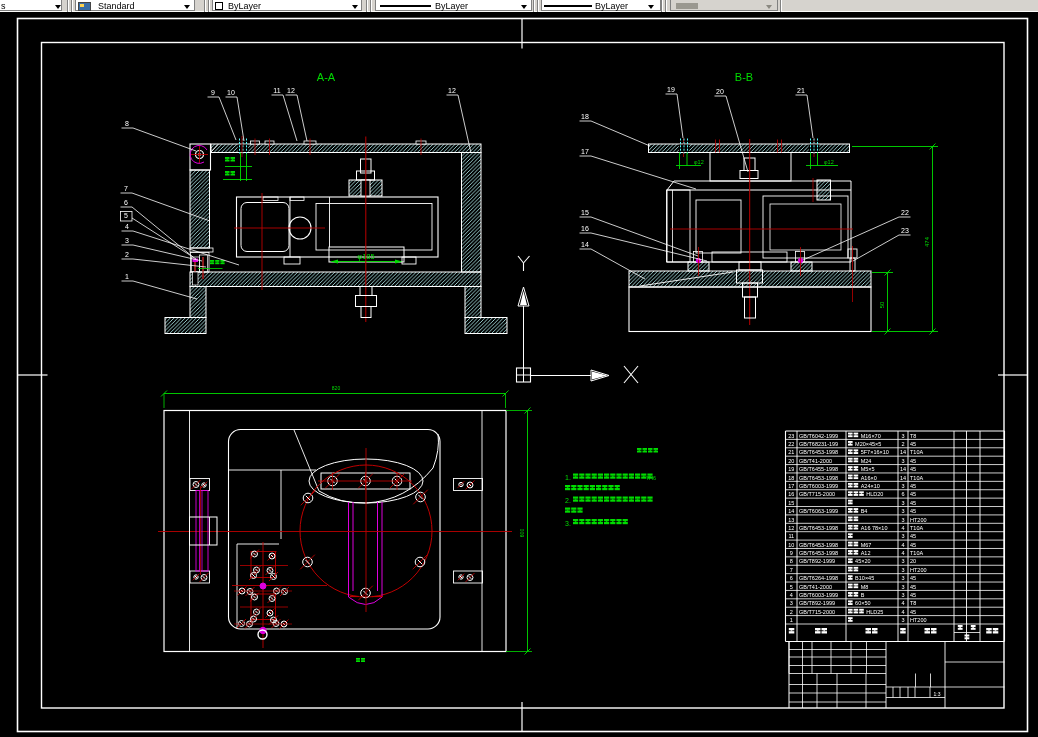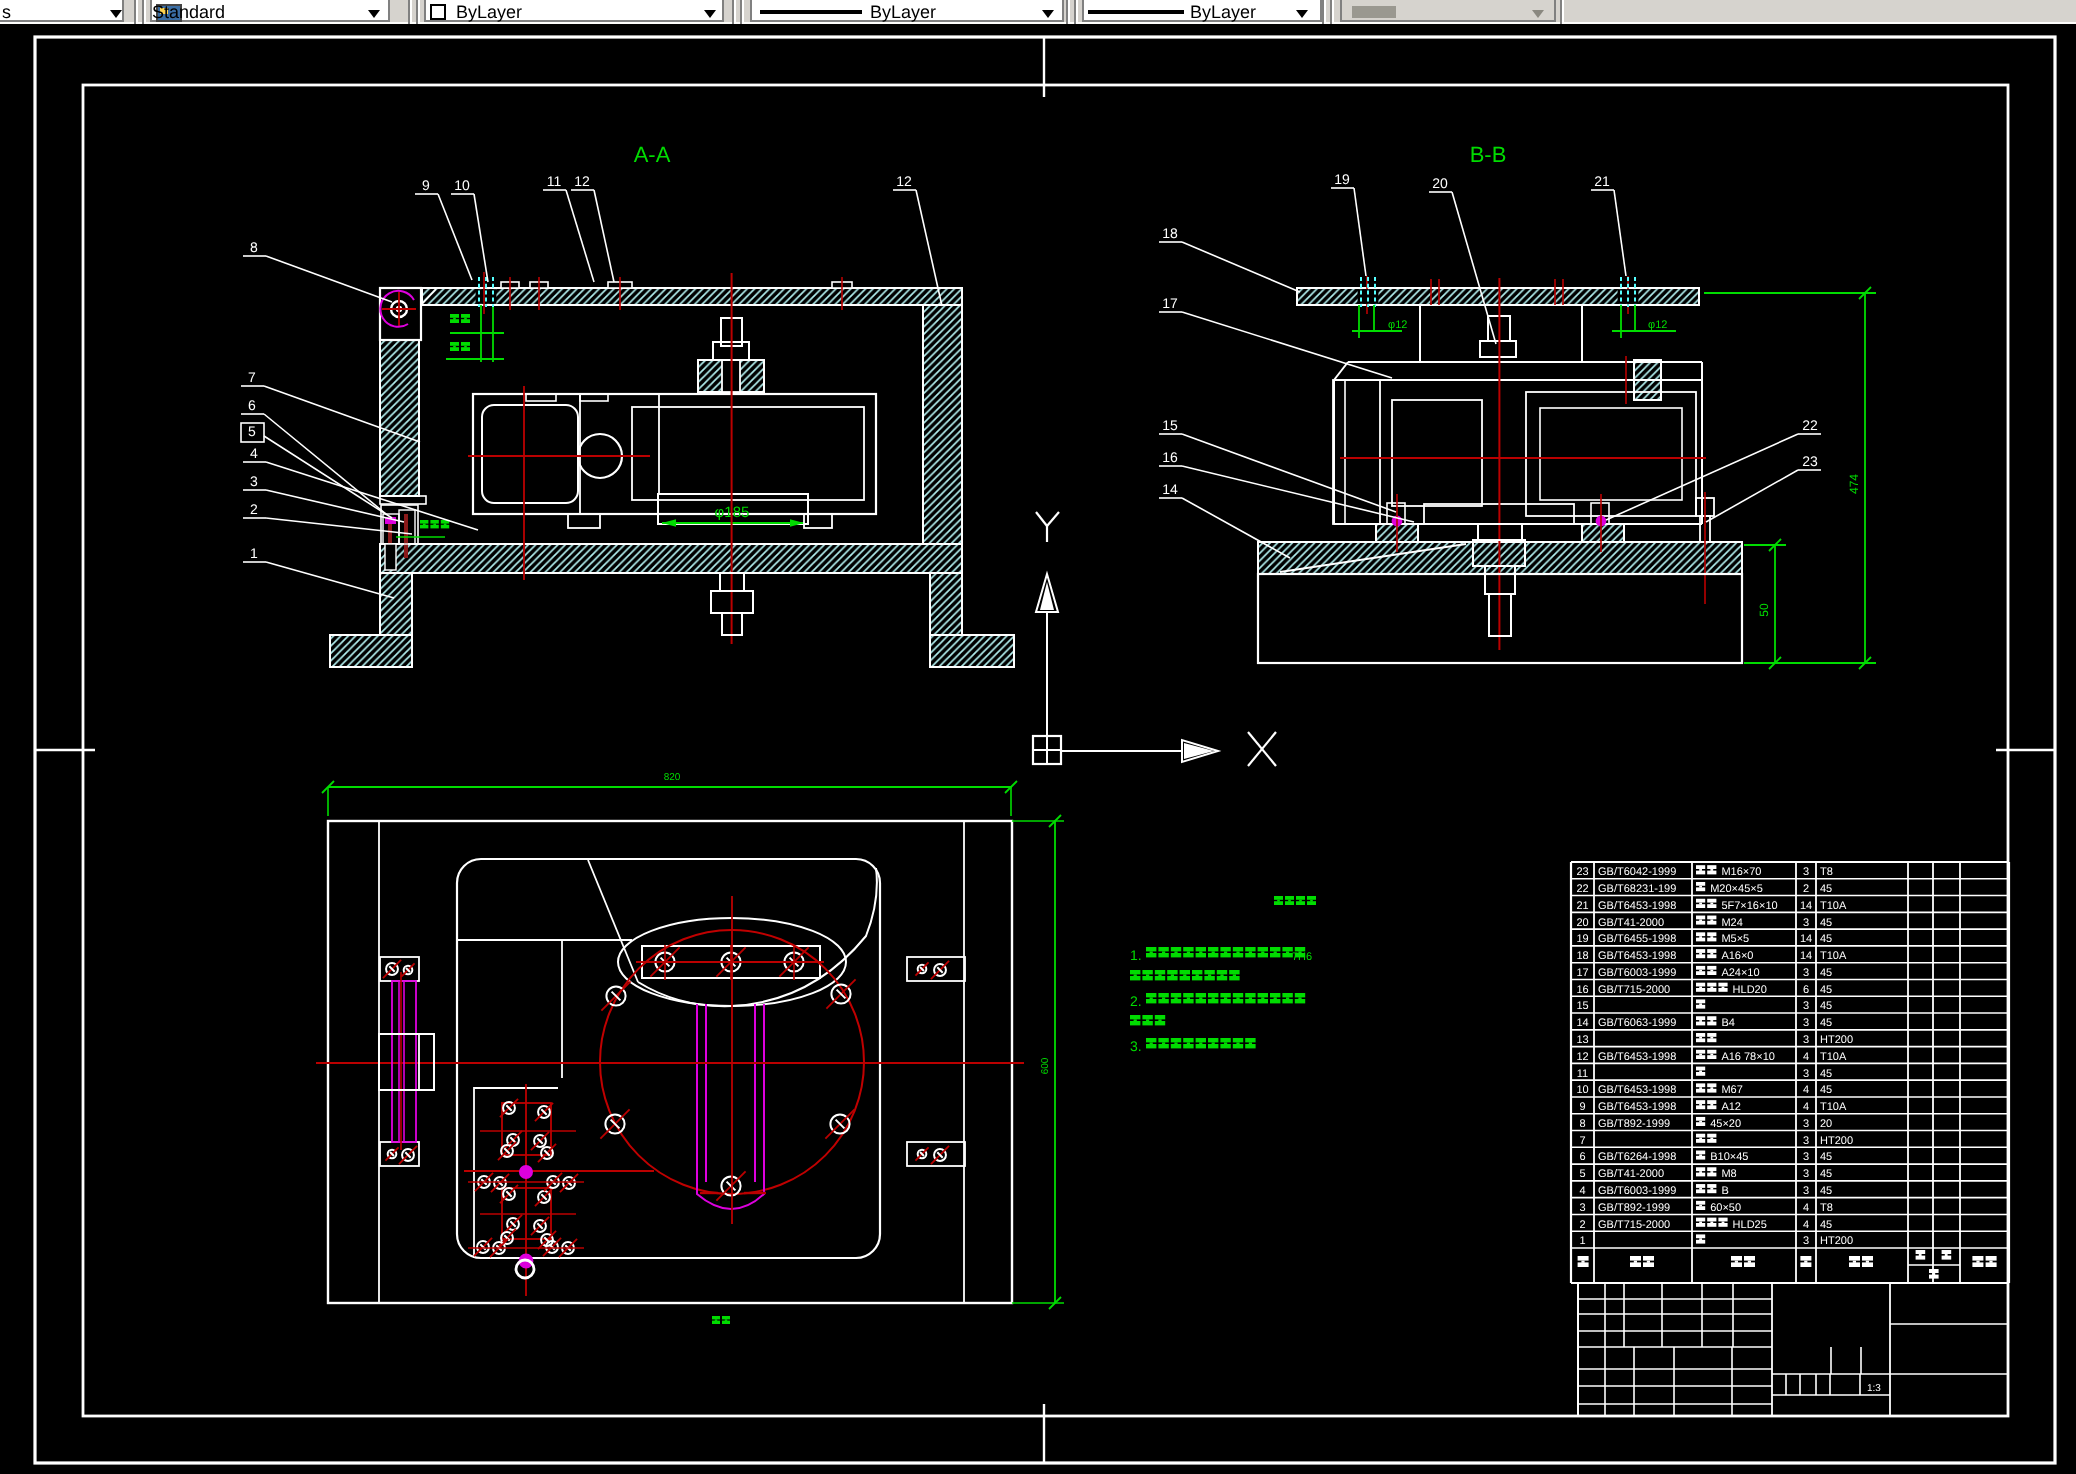--- a/index.html
+++ b/index.html
@@ -933,21 +933,21 @@
 </svg>
 <div id="tb">
  <div class="fld" style="left:-30px;width:92px"></div>
     <div class="lbl" style="left:1px">s</div>
     <div class="arr" style="left:55px"></div>
  <div class="sep" style="left:67px"></div>
     <div class="sep" style="left:71px"></div>
  <div class="fld" style="left:75px;width:120px"></div>
  <div style="position:absolute;left:78px;top:1.5px;width:13px;height:9px;background:#3a6ea5;border:1px solid #444"></div>
  <div style="position:absolute;left:80px;top:3.5px;width:4px;height:3px;background:#ffd34f"></div>
- <div class="lbl" style="left:76px">Standard</div>
+ <div class="lbl" style="left:98px">Standard</div>
     <div class="arr" style="left:184px"></div>
  <div class="sep" style="left:204px"></div>
     <div class="sep" style="left:208px"></div>
  <div class="fld" style="left:212px;width:150px"></div>
  <div style="position:absolute;left:215px;top:2px;width:8px;height:8px;border:1px solid #000;background:#fff"></div>
  <div class="lbl" style="left:228px">ByLayer</div>
     <div class="arr" style="left:352px"></div>
  <div class="sep" style="left:366px"></div>
     <div class="sep" style="left:370px"></div>
  <div class="fld" style="left:375px;width:157px"></div>

